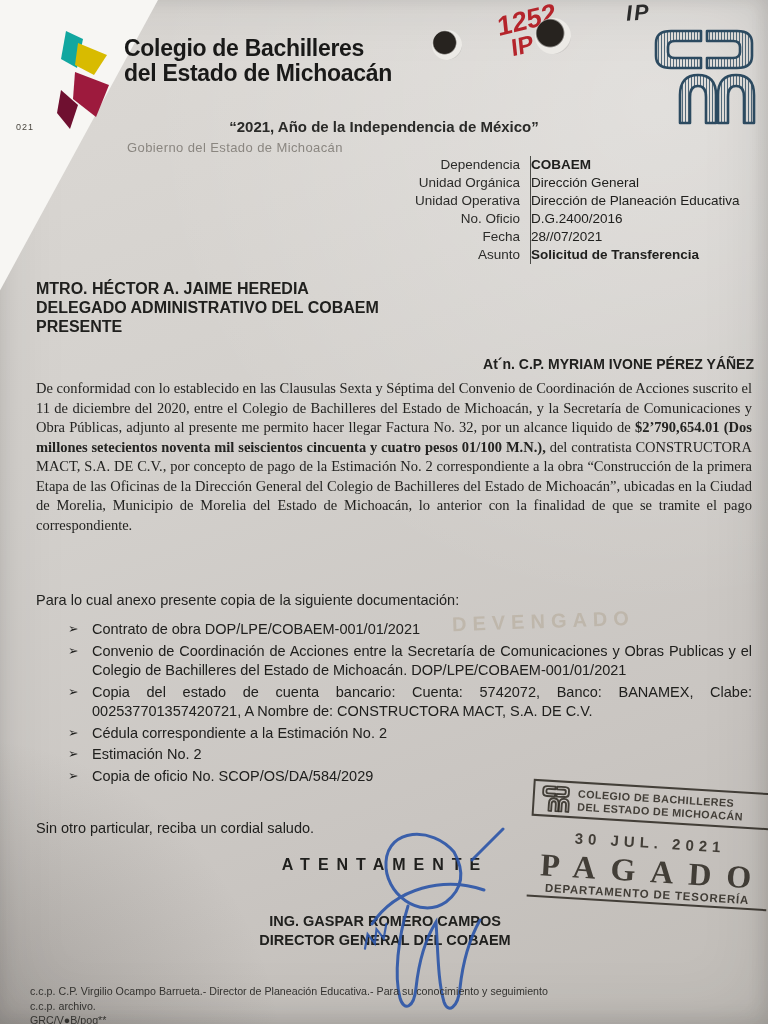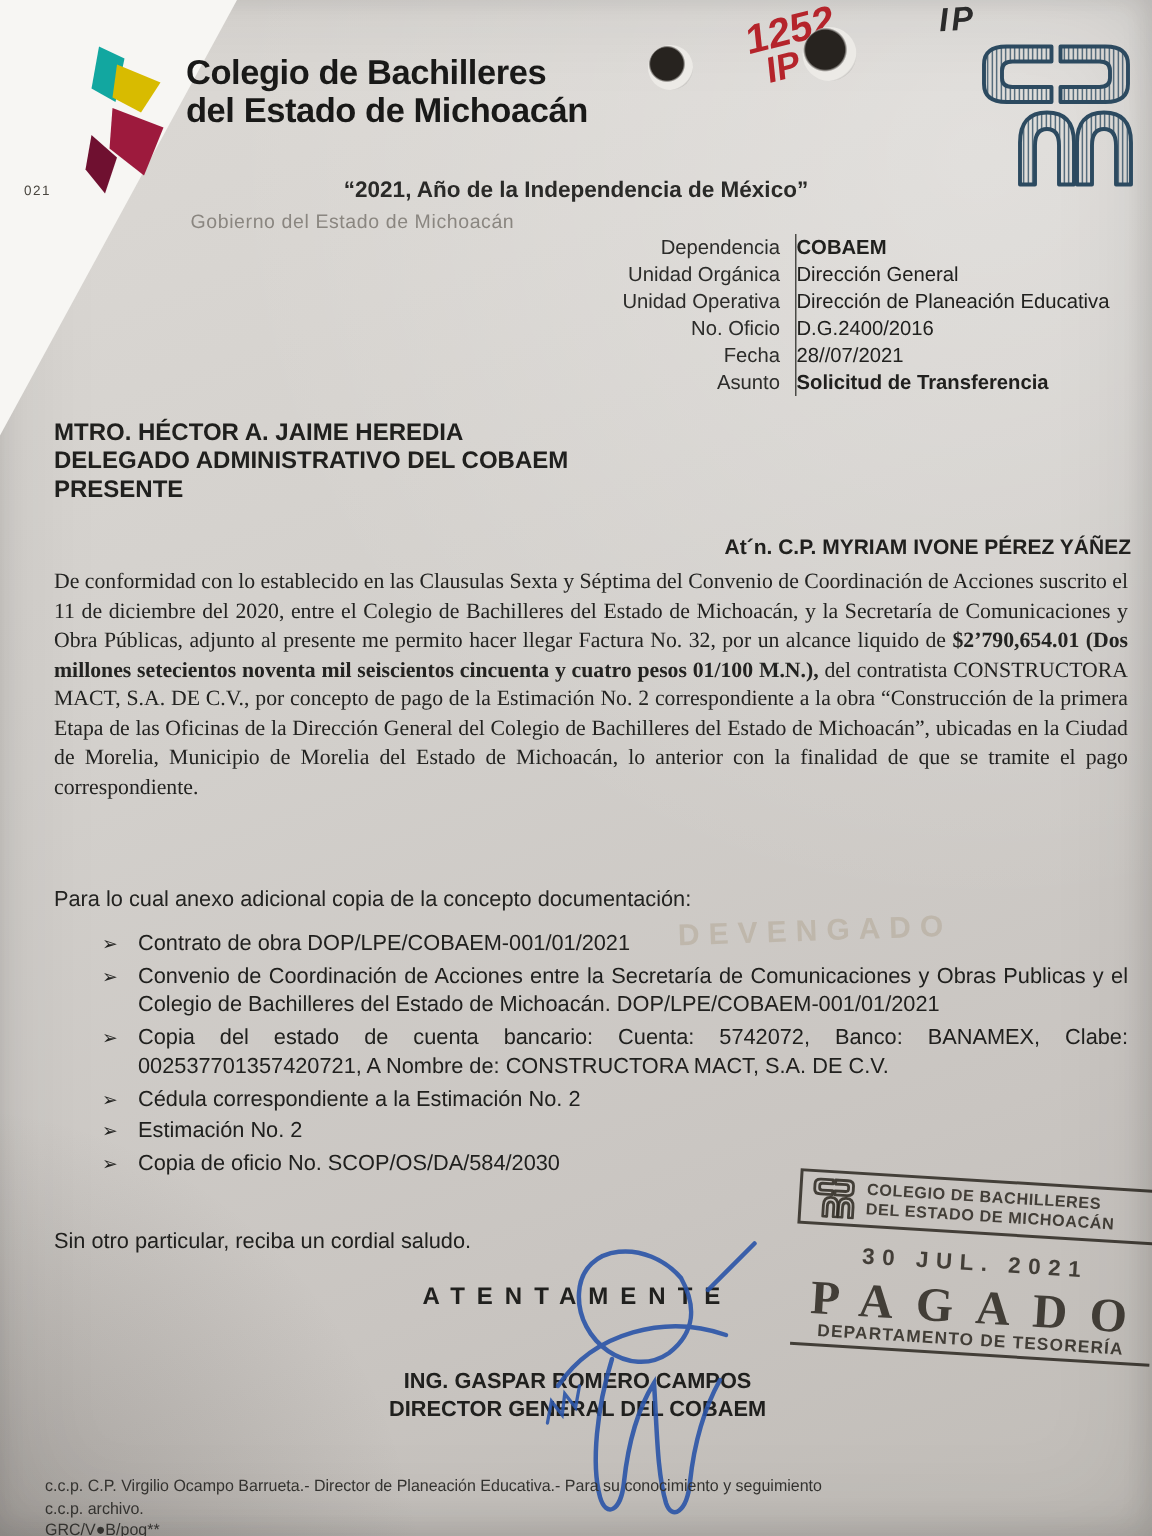--- a/index.html
+++ b/index.html
@@ -148,21 +148,21 @@
   <div>DELEGADO ADMINISTRATIVO DEL COBAEM</div>
   <div>PRESENTE</div>
 </div>
 
 <div class="attention">
   <div>At´n. C.P. MYRIAM IVONE PÉREZ YÁÑEZ</div>
 </div>
 
 <div class="para p1"><span>De conformidad con lo establecido en las Clausulas Sexta y Séptima del Convenio de Coordinación de Acciones suscrito el 11 de diciembre del 2020, entre el Colegio de Bachilleres del Estado de Michoacán, y la Secretaría de Comunicaciones y Obra Públicas, adjunto al presente me permito hacer llegar Factura No. 32, por un alcance liquido de </span><span class="bold">$2’790,654.01 (Dos millones setecientos noventa mil seiscientos cincuenta y cuatro pesos 01/100 M.N.),</span><span> del contratista CONSTRUCTORA MACT, S.A. DE C.V., por concepto de pago de la Estimación No. 2 correspondiente a la obra “Construcción de la primera Etapa de las Oficinas de la Dirección General del Colegio de Bachilleres del Estado de Michoacán”, ubicadas en la Ciudad de Morelia, Municipio de Morelia del Estado de Michoacán,  lo anterior con la finalidad de que se tramite el pago correspondiente.</span></div>
 
-<div class="para p2">Para lo cual anexo adicional copia de la concepto documentación:</div>
+<div class="para p2">Para lo cual anexo presente copia de la siguiente documentación:</div>
 
 <div class="devengado">DEVENGADO</div>
 
 <div class="attach-list">
   <div class="attach-item">
     <span class="bullet">➢</span>
     <span class="attach-text">Contrato de obra DOP/LPE/COBAEM-001/01/2021</span>
   </div>
   <div class="attach-item">
     <span class="bullet">➢</span>
@@ -175,21 +175,21 @@
   <div class="attach-item">
     <span class="bullet">➢</span>
     <span class="attach-text">Cédula correspondiente a la Estimación No. 2</span>
   </div>
   <div class="attach-item">
     <span class="bullet">➢</span>
     <span class="attach-text">Estimación No. 2</span>
   </div>
   <div class="attach-item">
     <span class="bullet">➢</span>
-    <span class="attach-text">Copia de oficio No. SCOP/OS/DA/584/2030</span>
+    <span class="attach-text">Copia de oficio No. SCOP/OS/DA/584/2029</span>
   </div>
 </div>
 
 <div class="farewell">Sin otro particular, reciba un cordial saludo.</div>
 <div class="atentamente">ATENTAMENTE</div>
 <div class="signer">
   <div>ING. GASPAR ROMERO CAMPOS</div>
   <div>DIRECTOR GENERAL DEL COBAEM</div>
 </div>
 

